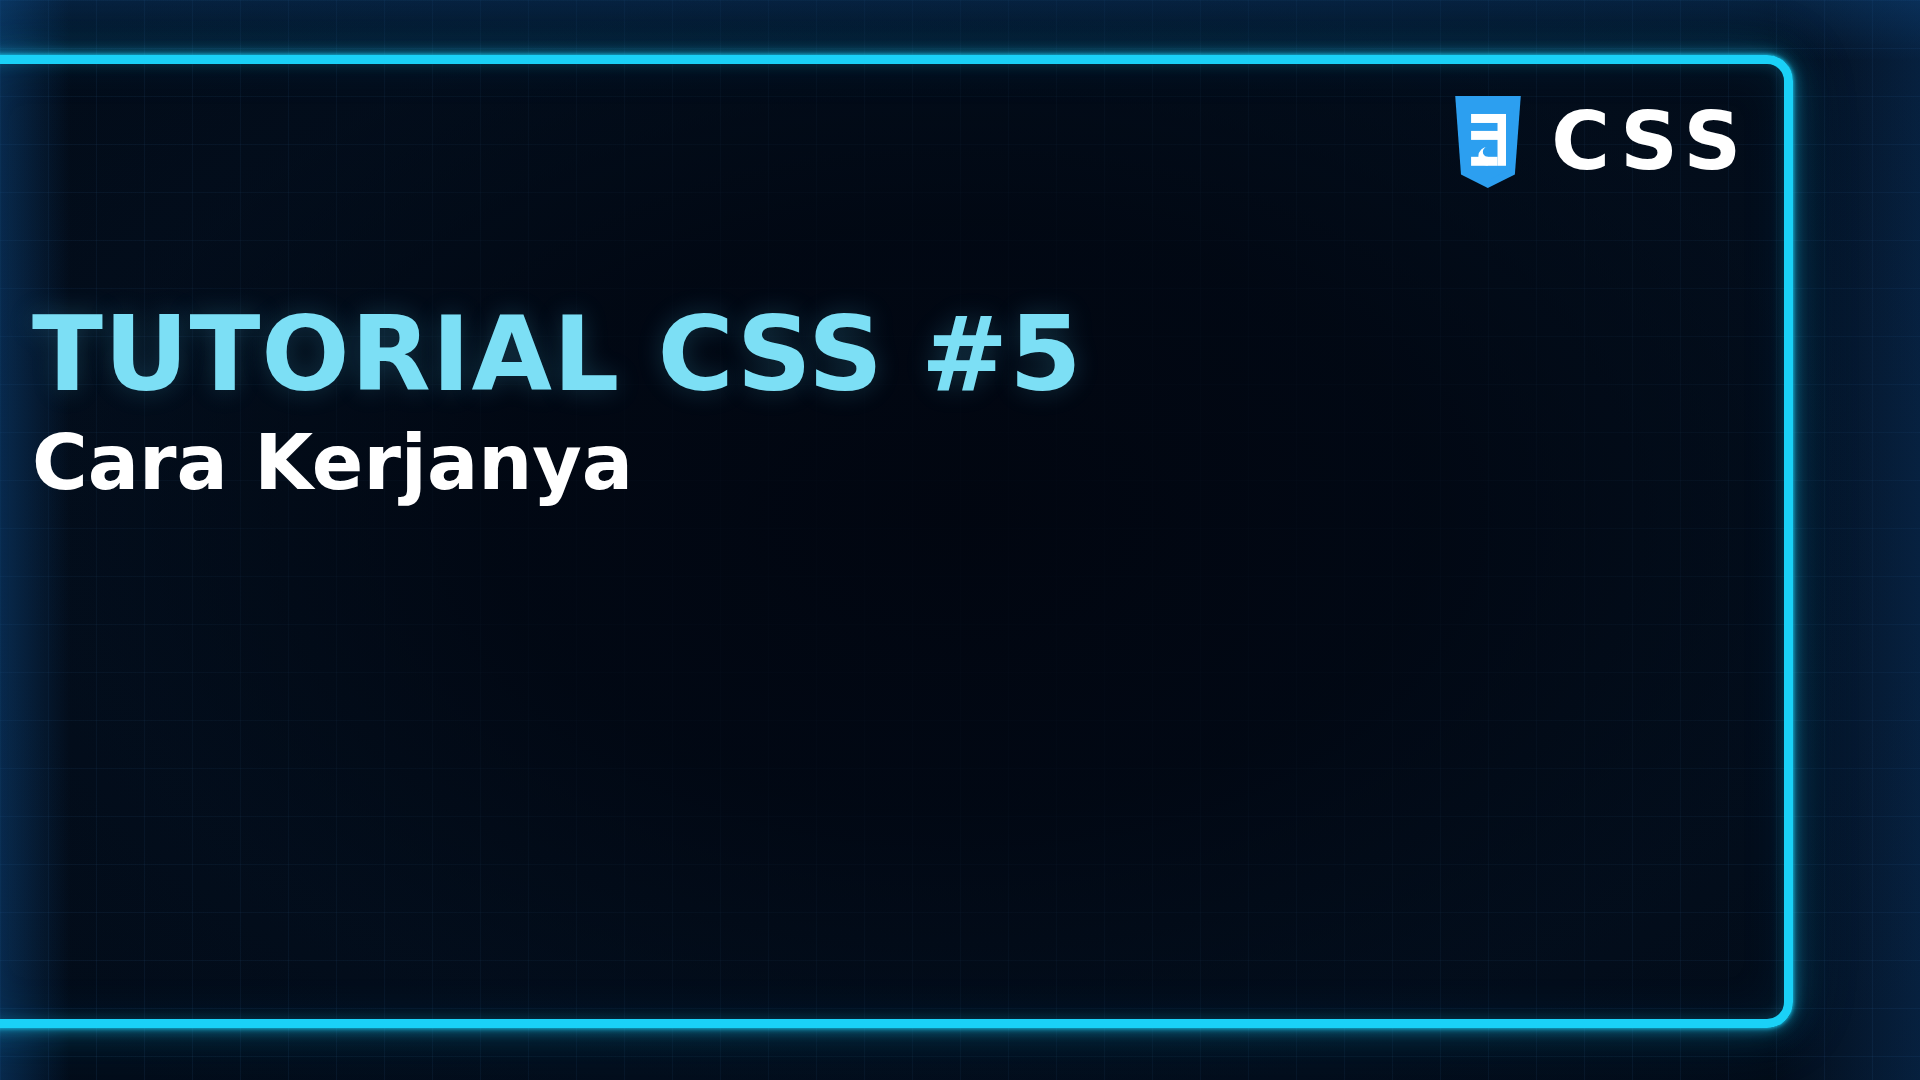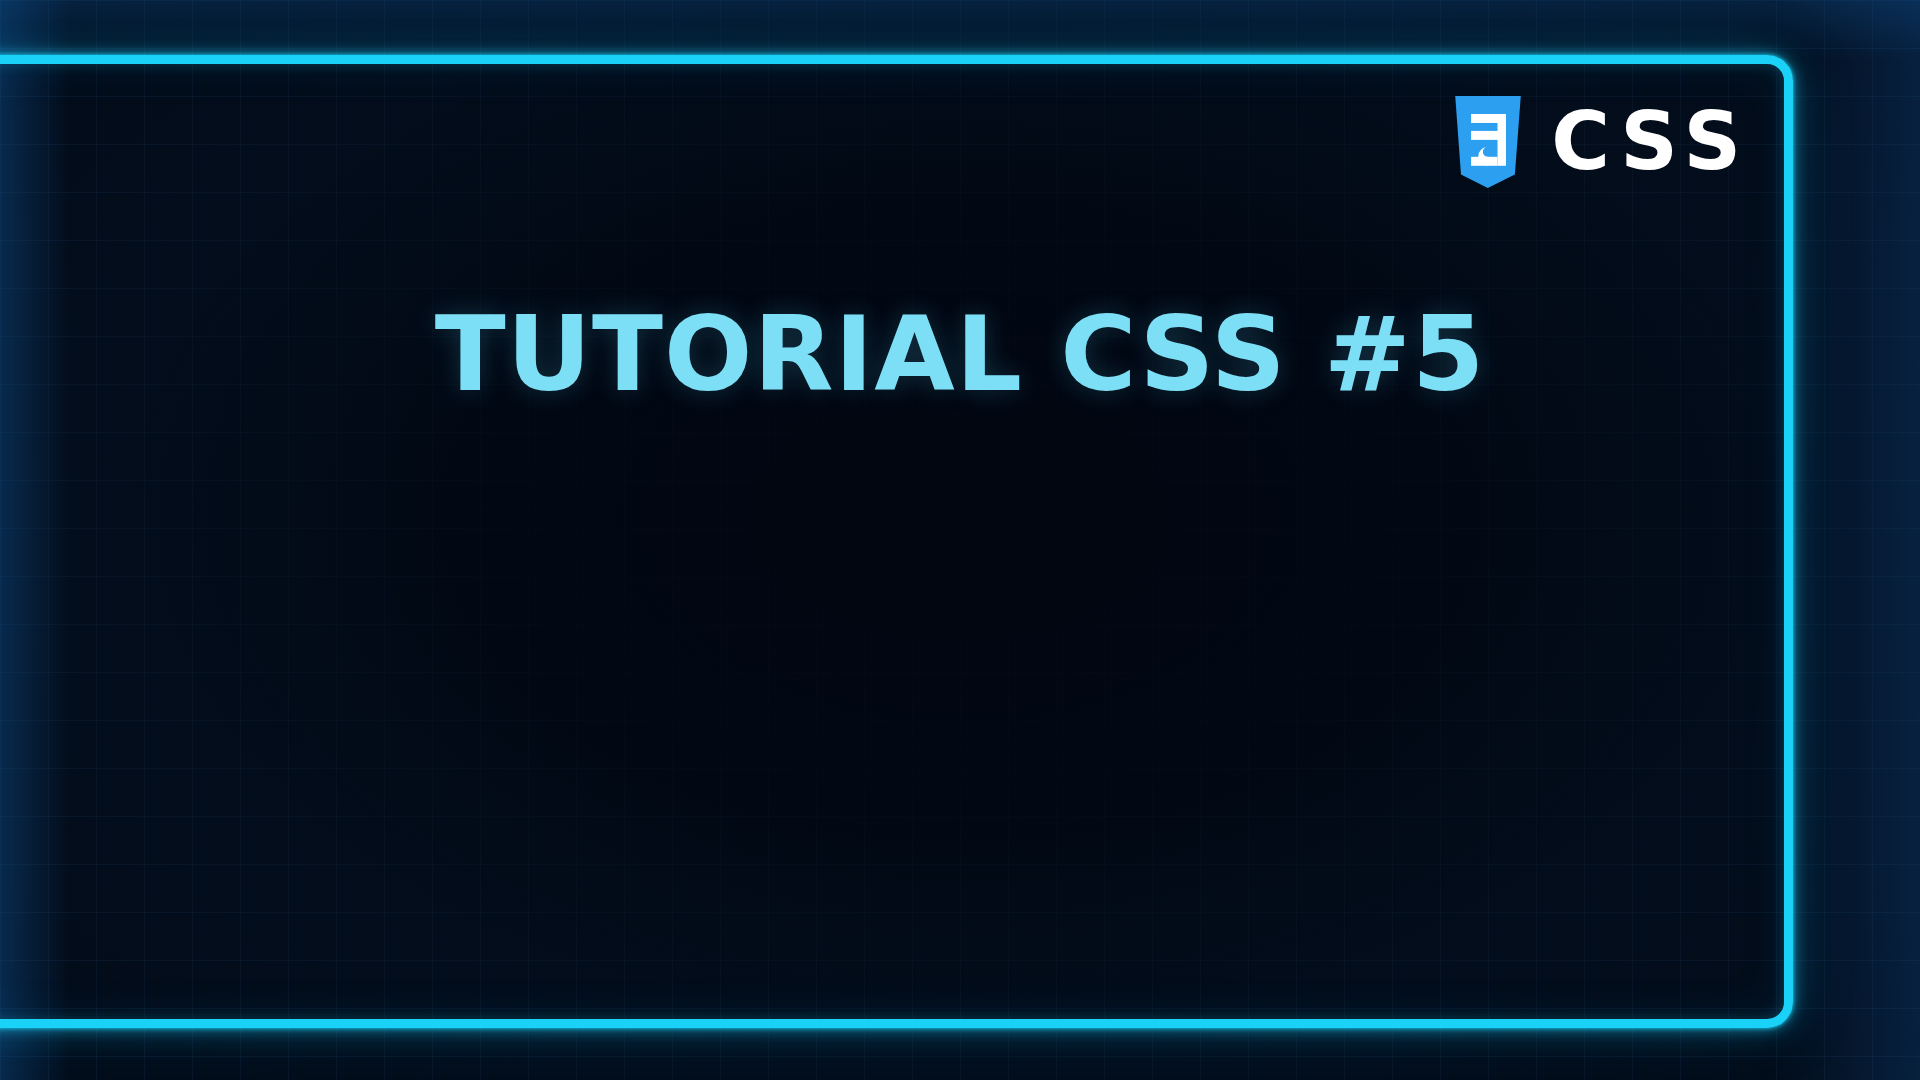--- a/index.html
+++ b/index.html
@@ -104,21 +104,21 @@
     white-space: nowrap;
     font-family: "DejaVu Sans", "Liberation Sans", sans-serif;
   }
 
   
   .text-block {
     position: absolute;
     left: 0;
     right: 0;
     top: 300px;
-    text-align: center;
+    padding-left: 32px;
   }
   .headline {
     color: #7cdff5;
     font-size: 104px;
     font-weight: 700;
     letter-spacing: 1px;
     line-height: 1.05;
     margin: 0;
     white-space: nowrap;
     text-shadow: 0 0 26px rgba(80,200,240,0.22);
@@ -162,15 +162,16 @@
           <path d="M30 115 h50 v17 h-50 z"></path>
           <path d="M62 96 a18 18 0 0 0 -0.5 36 l0 -17 a3 3 0 0 1 0.5 -19 z"></path>
         </g>
       </svg>
     </span>
     <span class="logo-word">CSS</span>
   </div>
 
   <div class="text-block">
     <h1 class="headline">TUTORIAL CSS #5</h1>
+    <p class="subline">Cara Kerjanya</p>
   </div>
 
 </div>
 
 </body></html>

